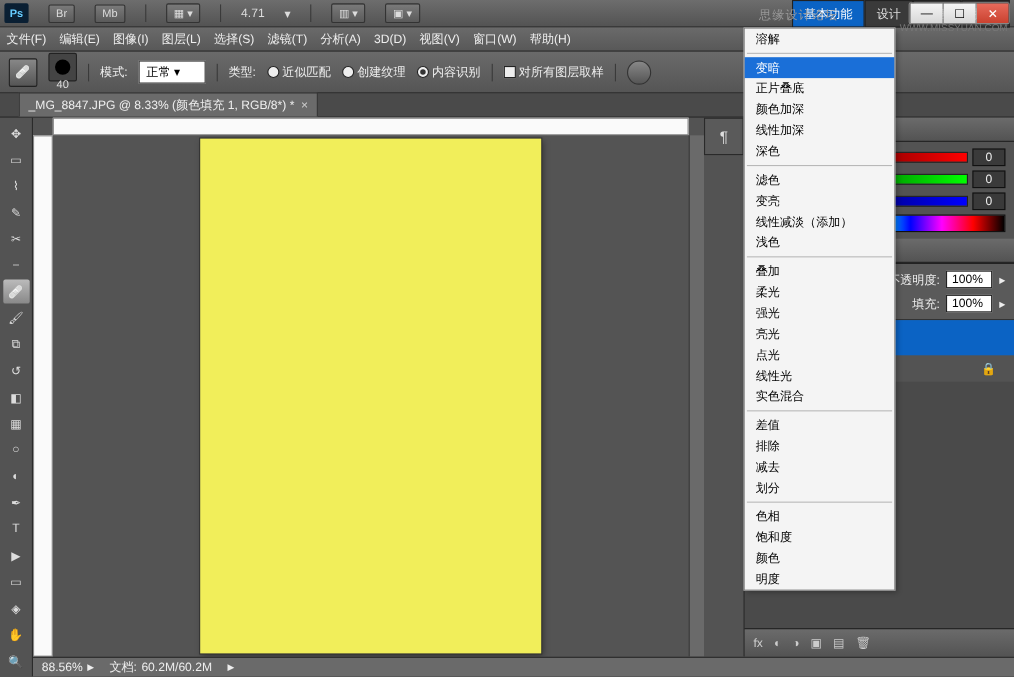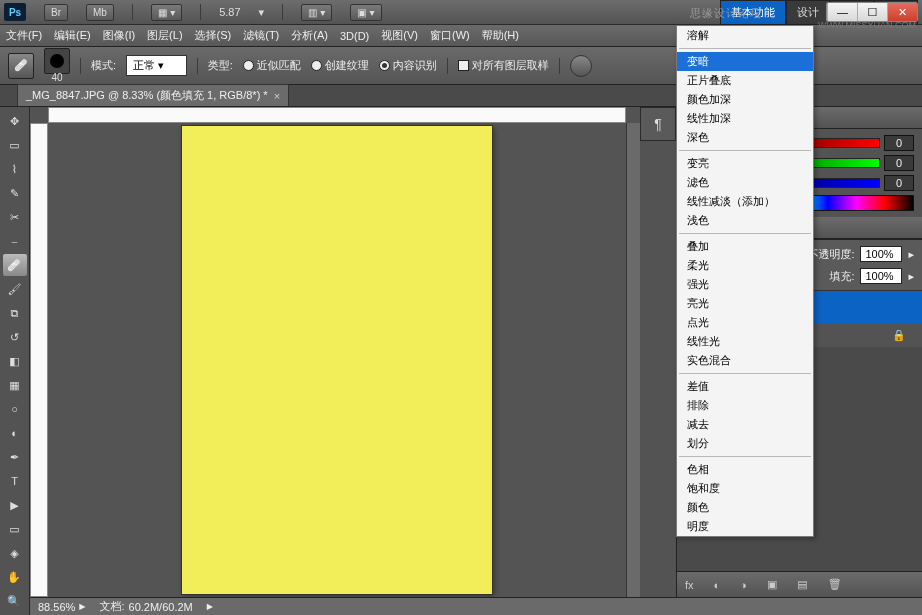--- a/index.html
+++ b/index.html
@@ -73,21 +73,21 @@
 .val-box { width: 30px; height: 16px; background: #3a3a3a; border: 1px solid #111; color: #eee; text-align: center; line-height: 14px; }
 .spectrum { height: 16px; background: linear-gradient(to right, #fff, red, #ff0, #0f0, #0ff, #00f, #f0f, red, #000); border: 1px solid #111; margin-top: 4px; }
 
 .layers-panel { flex: 1; border-top: 1px solid #222; display: flex; flex-direction: column; }
 .layers-opts { padding: 6px 8px; color: #eee; display: flex; flex-direction: column; gap: 6px; background: #5a5a5a; border-bottom: 1px solid #333; }
 .lp-row { display: flex; align-items: center; gap: 6px; justify-content: flex-end; }
 .pct-box { background: #fff; color: #000; border: 1px solid #222; padding: 1px 4px; width: 42px; }
 .layer-item { display: flex; align-items: center; height: 32px; background: #0b63c4; color: #fff; padding: 0 8px; gap: 8px; }
 .layer-bg { flex: 1; background: #4a4a4a; }
 .lock-row { height: 24px; display: flex; justify-content: flex-end; align-items: center; padding-right: 16px; color: #bbb; }
-.right-footer { height: 26px; background: linear-gradient(#6b6b6b,#535353); border-top: 1px solid #222; display: flex; align-items: center; gap: 20px; padding: 0 8px; color: #ccc; }
+.right-footer { height: 26px; background: linear-gradient(#6b6b6b,#535353); border-top: 1px solid #222; display: flex; align-items: center; gap: 10px; padding: 0 8px; color: #ccc; }
 
 
 .blend-menu { position: absolute; top: 25px; left: 676px; width: 138px; background: #f4f4f4; border: 1px solid #7a7a7a; box-shadow: 2px 2px 5px rgba(0,0,0,.3); z-index: 100; }
 .bm-first { padding: 2px 10px; color: #000; }
 .bm-item { padding: 2px 10px; color: #000; }
 .bm-item.hl { background: #1a6fd8; color: #fff; }
 .bm-sep { height: 1px; background: #b8b8b8; margin: 3px 2px; }
 
 
 .status { position: absolute; left: 30px; right: 0; bottom: 0; height: 18px; background: #6a6a6a; color: #eee; display: flex; align-items: center; gap: 14px; padding: 0 8px; border-top: 1px solid #222; font-size: 10px; }
@@ -97,21 +97,21 @@
 </head>
 <body>
 
 <div class="top-bar">
   <div class="ps-icon">Ps</div>
   <div class="tb-btn">Br</div>
   <div class="tb-btn">Mb</div>
   <div class="tb-sep"></div>
   <div class="tb-btn">▦ ▾</div>
   <div class="tb-sep"></div>
-  <span>5.87</span>
+  <span>4.71</span>
     <span>▾</span>
   <div class="tb-sep"></div>
   <div class="tb-btn">▥ ▾</div>
   <div class="tb-btn">▣ ▾</div>
   <div class="tb-spread"></div>
   <div class="workspace-tabs">
     <div class="ws-tab active">基本功能</div>
     <div class="ws-tab">设计</div>
     <div class="ws-tab">绘画</div>
     <div class="ws-tab">摄影</div>
@@ -272,22 +272,22 @@
 <div class="blend-menu">
   <div class="bm-first">溶解</div>
   <div class="bm-sep"></div>
   <div id="bm-body">
       <div class="bm-item hl">变暗</div>
       <div class="bm-item">正片叠底</div>
       <div class="bm-item">颜色加深</div>
       <div class="bm-item">线性加深</div>
       <div class="bm-item">深色</div>
       <div class="bm-sep"></div>
+      <div class="bm-item">滤色</div>
       <div class="bm-item">变亮</div>
-      <div class="bm-item">滤色</div>
       <div class="bm-item">线性减淡（添加）</div>
       <div class="bm-item">浅色</div>
       <div class="bm-sep"></div>
       <div class="bm-item">叠加</div>
       <div class="bm-item">柔光</div>
       <div class="bm-item">强光</div>
       <div class="bm-item">亮光</div>
       <div class="bm-item">点光</div>
       <div class="bm-item">线性光</div>
       <div class="bm-item">实色混合</div>

